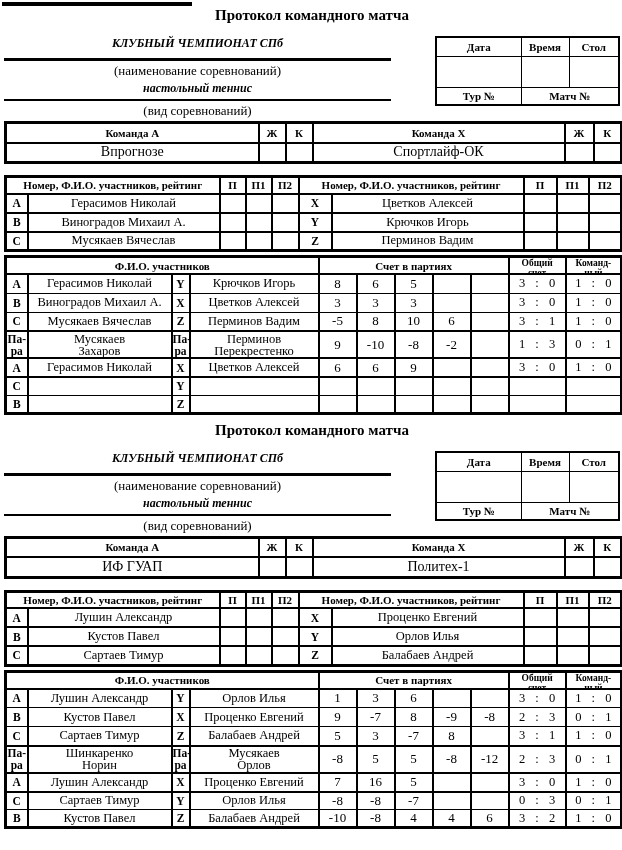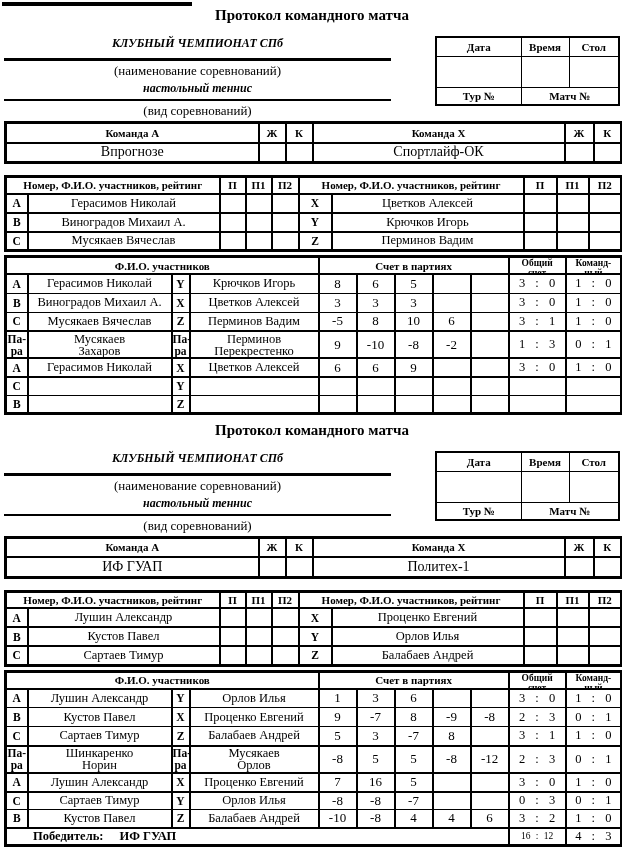--- a/index.html
+++ b/index.html
@@ -559,22 +559,15 @@
       <td class="code">Z</td>
       <td class="name">Балабаев Андрей</td>
       <td class="g">-10</td>
       <td class="g">-8</td>
       <td class="g">4</td>
       <td class="g">4</td>
       <td class="g">6</td>
       <td class="sc">3 : 2</td>
       <td class="sc">1 : 0</td>
     </tr>
-    <tr class="win">
-      <td colspan="9" class="wincell">
-        <span>Победитель:</span><span class="winteam">ИФ ГУАП</span>
-      </td>
-      <td class="wt">16 : 12</td>
-      <td class="sc">4 : 3</td>
-    </tr>
   </tbody>
     </table>
 </div>
 
 </body></html>

